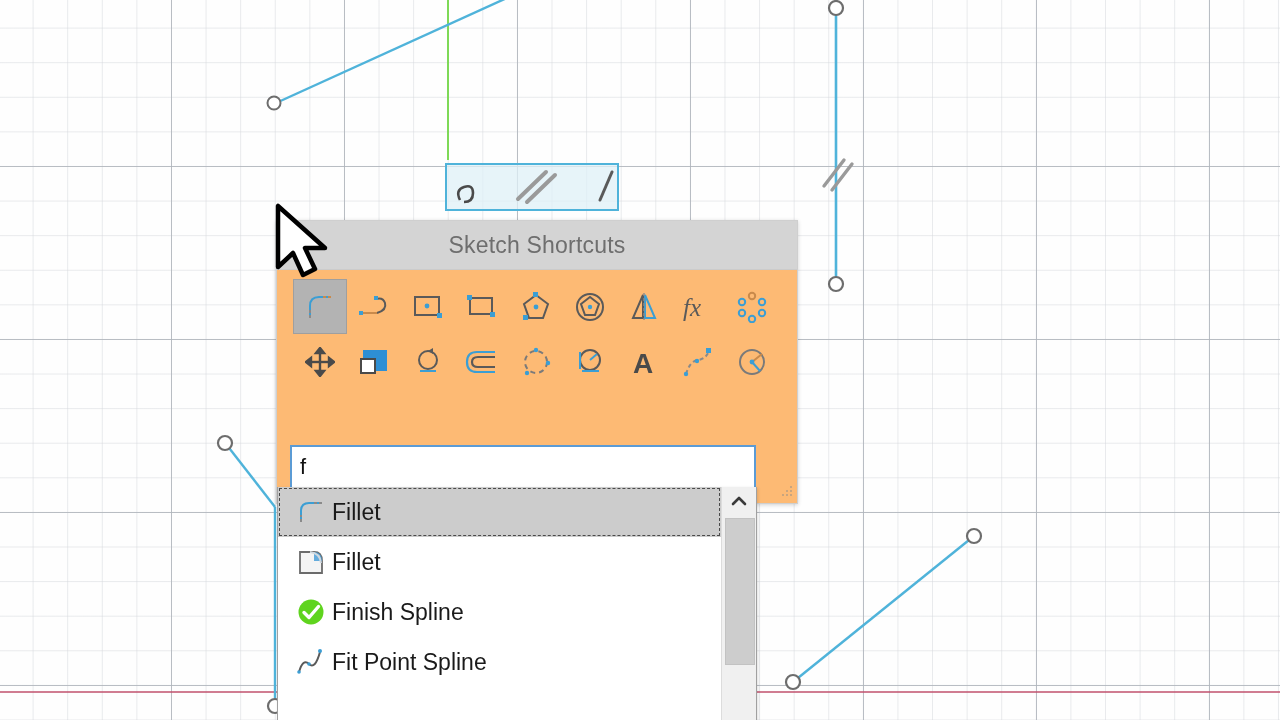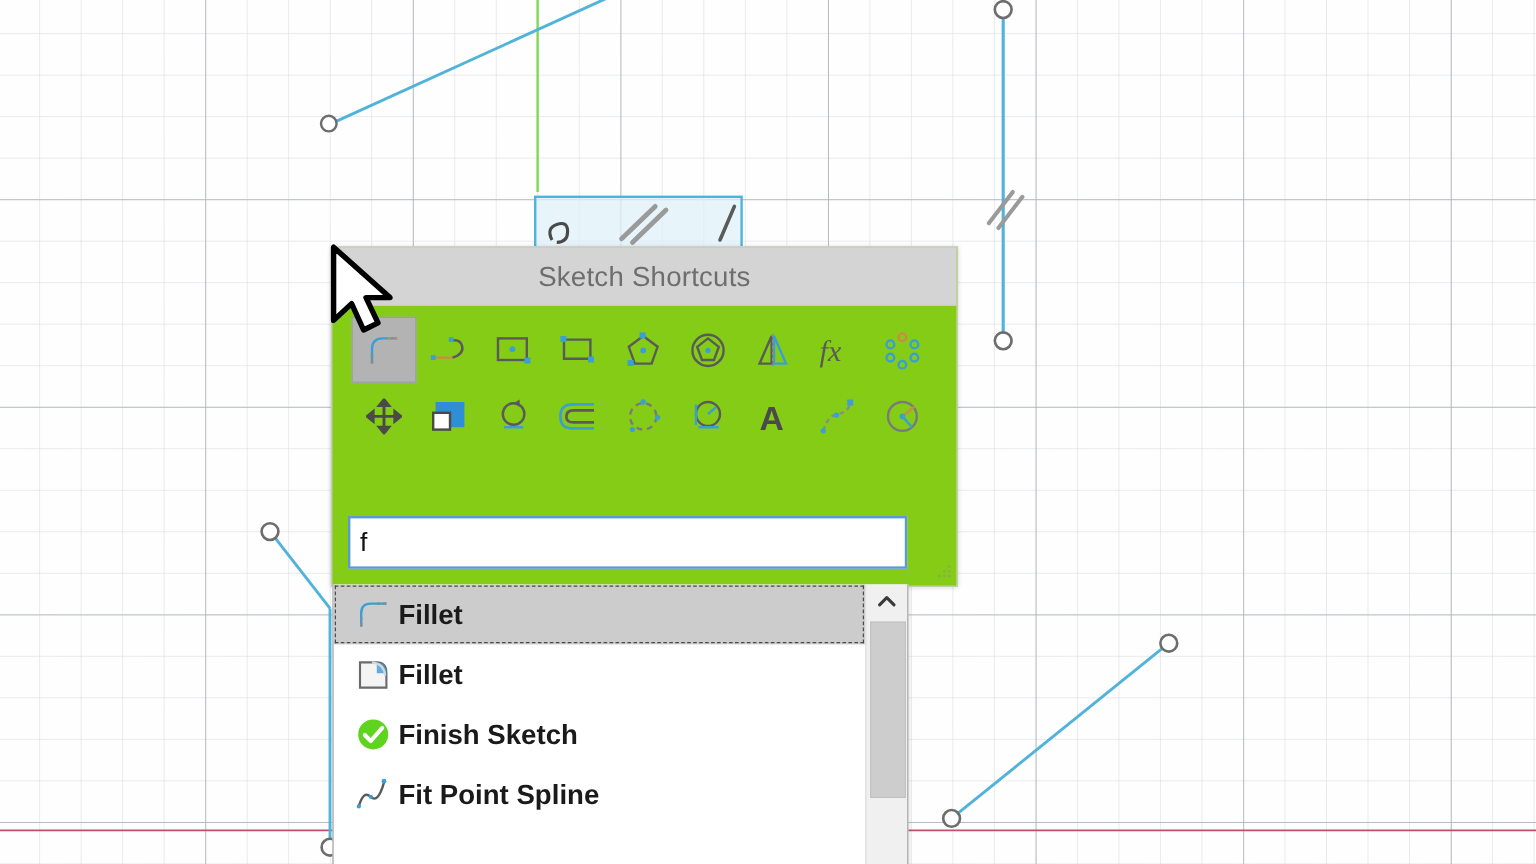--- a/index.html
+++ b/index.html
@@ -27,22 +27,22 @@
       linear-gradient(to right, rgba(176,181,188,.85) 1px, transparent 1px),
       linear-gradient(to bottom, rgba(176,181,188,.85) 1px, transparent 1px);
     background-size:173px 173px;
     background-position:-2px -7px;
   }
 
   svg.sketch{position:absolute;left:0;top:0;width:1280px;height:720px;overflow:visible;}
 
   
   #panel{
-    position:absolute;left:276px;top:205px;width:520px;height:282px;
-    background:#84cc16;
+    position:absolute;left:276px;top:220px;width:520px;height:282px;
+    background:#fdba74;
     border:1px solid #cfcfcf;
     box-shadow:0 1px 4px rgba(0,0,0,.18);
     z-index:30;
   }
   #panel-title{
     height:48px;line-height:48px;text-align:center;
     background:#d4d4d4;
     color:#6e6e6e;
     font-size:23px;
     letter-spacing:.2px;
@@ -78,21 +78,20 @@
 
   
   #dropdown{
     position:absolute;left:277px;top:487px;width:478px;height:233px;
     background:#ffffff;
     border:1px solid #a0a0a0;
     border-top:none;
     z-index:40;
     overflow:hidden;
     box-shadow:1px 1px 3px rgba(0,0,0,.12);
-    font-weight:bold;
   }
   #dd-list{position:absolute;left:0;top:0;width:443px;height:100%;}
   .dd-item{
     height:50px;display:flex;align-items:center;
     padding-left:12px;
     box-sizing:border-box;
   }
   .dd-item .dd-ico{width:42px;height:34px;display:flex;align-items:center;justify-content:center;flex:0 0 42px;}
   .dd-item .dd-label{
     font-size:23px;color:#1a1a1a;
@@ -375,21 +374,21 @@
       <span class="dd-label">Fillet</span>
     </div>
 
     <div class="dd-item">
       <span class="dd-ico">
         <svg width="28" height="28" viewBox="0 0 28 28">
           <circle cx="14" cy="14" r="12.5" fill="#5fd41e"></circle>
           <path d="M7 14.5 L12 19.5 L21.5 8.5" fill="none" stroke="#ffffff" stroke-width="3.4" stroke-linecap="round" stroke-linejoin="round"></path>
         </svg>
       </span>
-      <span class="dd-label">Finish Sketch</span>
+      <span class="dd-label">Finish Spline</span>
     </div>
 
 
     <div class="dd-item">
       <span class="dd-ico">
         <svg width="30" height="28" viewBox="0 0 30 28">
           <path d="M3 24 Q7 10 13 16 Q19 22 24 4" fill="none" stroke="#5a5a5a" stroke-width="2"></path>
           <circle cx="3" cy="24" r="1.8" fill="#3b9ed4"></circle>
           <circle cx="13" cy="16" r="1.8" fill="#3b9ed4"></circle>
           <circle cx="24" cy="3" r="2" fill="#3b9ed4"></circle>

